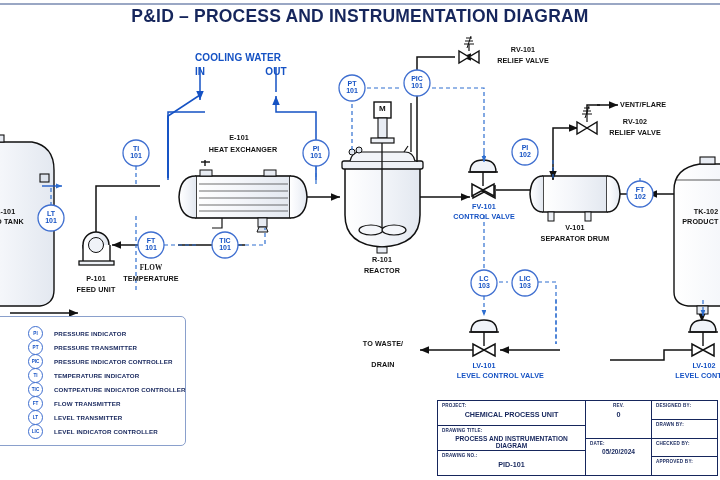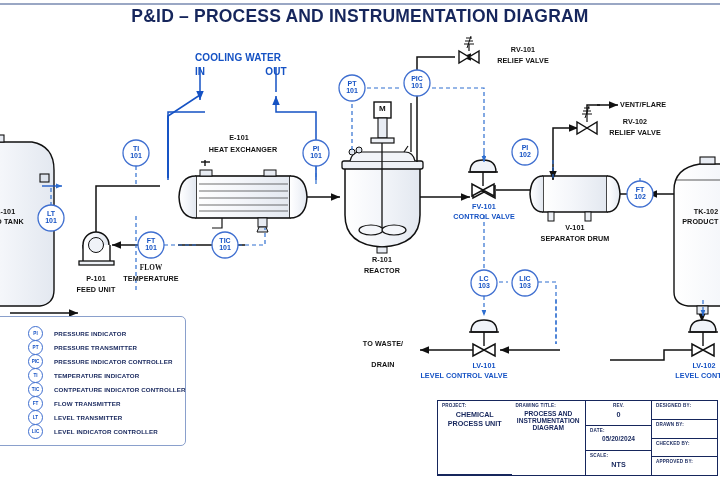--- a/index.html
+++ b/index.html
@@ -32,21 +32,21 @@
   .leg-circ{width:13px;height:13px;border-radius:50%;border:1.1px solid #3f6fd0;
     color:#1552c4;font-size:4.6px;font-weight:bold;display:flex;align-items:center;
     justify-content:center;background:#fff;flex:0 0 auto;}
   .leg-txt{margin-left:11px;font-size:6.2px;font-weight:bold;color:#16265c;letter-spacing:.15px;}
   .leg-left{position:absolute;left:-22px;top:336px;width:46px;}
   .leg-left div{font-size:6.2px;font-weight:bold;color:#16265c;height:14.5px;}
 
   
   .tb{position:absolute;left:437px;top:400px;width:281px;height:76px;background:#fff;
       border:1.2px solid #16265c;box-sizing:border-box;display:flex;}
-  .tb-c1{width:148px;border-right:1.2px solid #16265c;box-sizing:border-box;display:flex;flex-direction:row;}
+  .tb-c1{width:148px;border-right:1.2px solid #16265c;box-sizing:border-box;display:flex;flex-direction:column;}
   .tb-c2{width:66px;border-right:1.2px solid #16265c;box-sizing:border-box;display:flex;flex-direction:column;}
   .tb-c3{flex:1;display:flex;flex-direction:column;}
   .tb-cell{flex:1;border-bottom:1.2px solid #16265c;box-sizing:border-box;padding:2px 4px;overflow:hidden;}
   .tb-cell:last-child{border-bottom:none;}
   .tb-k{font-size:4.6px;font-weight:bold;color:#16265c;letter-spacing:.2px;}
   .tb-v{font-size:7.2px;font-weight:bold;color:#16265c;text-align:center;margin-top:2px;}
   .tb-v.sm{font-size:6.6px;}
 </style>
 </head>
 <body>
@@ -312,21 +312,21 @@
   <div class="lbl" style="left:490px;top:46px;width:66px;">RV-101</div>
   <div class="lbl" style="left:490px;top:57px;width:66px;">RELIEF VALVE</div>
 
   <div class="lbl" style="left:602px;top:118px;width:66px;">RV-102</div>
   <div class="lbl" style="left:602px;top:129px;width:66px;">RELIEF VALVE</div>
 
   <div class="lbl blue" style="left:450px;top:203px;width:68px;">FV-101</div>
   <div class="lbl blue" style="left:450px;top:213px;width:68px;">CONTROL VALVE</div>
 
   <div class="lbl blue" style="left:444px;top:362px;width:80px;">LV-101</div>
-  <div class="lbl blue" style="left:414px;top:372px;width:100px;">LEVEL CONTROL VALVE</div>
+  <div class="lbl blue" style="left:444px;top:372px;width:100px;text-align:right;">LEVEL CONTROL VALVE</div>
 
   <div class="lbl blue" style="left:664px;top:362px;width:80px;">LV-102</div>
   <div class="lbl blue" style="left:658px;top:372px;width:92px;">LEVEL CONTRO</div>
 
   <div class="lbl cw" style="left:188px;top:54px;width:100px;">COOLING WATER</div>
   <div class="lbl cw" style="left:186px;top:68px;width:28px;">IN</div>
   <div class="lbl cw" style="left:260px;top:68px;width:32px;">OUT</div>
   <div class="lbl" style="left:620px;top:101px;width:70px;text-align:left;">VENT/FLARE</div>
   <div class="lbl" style="left:352px;top:340px;width:62px;">TO WASTE/</div>
   <div class="lbl" style="left:352px;top:361px;width:62px;">DRAIN</div>
@@ -376,34 +376,34 @@
   <div class="tb">
     <div class="tb-c1">
       <div class="tb-cell">
         <div class="tb-k">PROJECT:</div>
         <div class="tb-v">CHEMICAL PROCESS UNIT</div>
       </div>
       <div class="tb-cell">
         <div class="tb-k">DRAWING TITLE:</div>
         <div class="tb-v sm">PROCESS AND INSTRUMENTATION DIAGRAM</div>
       </div>
+      <div class="tb-cell">
+        <div class="tb-k">DRAWING NO.:</div>
+        <div class="tb-v">PID-101</div>
+      </div>
     </div>
     <div class="tb-c2">
       <div class="tb-cell">
         <div class="tb-k" style="text-align:center">REV.</div>
         <div class="tb-v">0</div>
       </div>
       <div class="tb-cell">
         <div class="tb-k">DATE:</div>
         <div class="tb-v sm">05/20/2024</div>
       </div>
-      <div class="tb-cell">
-        <div class="tb-k">SCALE:</div>
-        <div class="tb-v">NTS</div>
-      </div>
     </div>
     <div class="tb-c3">
       <div class="tb-cell">
         <div class="tb-k">DESIGNED BY:</div>
       </div>
       <div class="tb-cell">
         <div class="tb-k">DRAWN BY:</div>
       </div>
       <div class="tb-cell">
         <div class="tb-k">CHECKED BY:</div>

